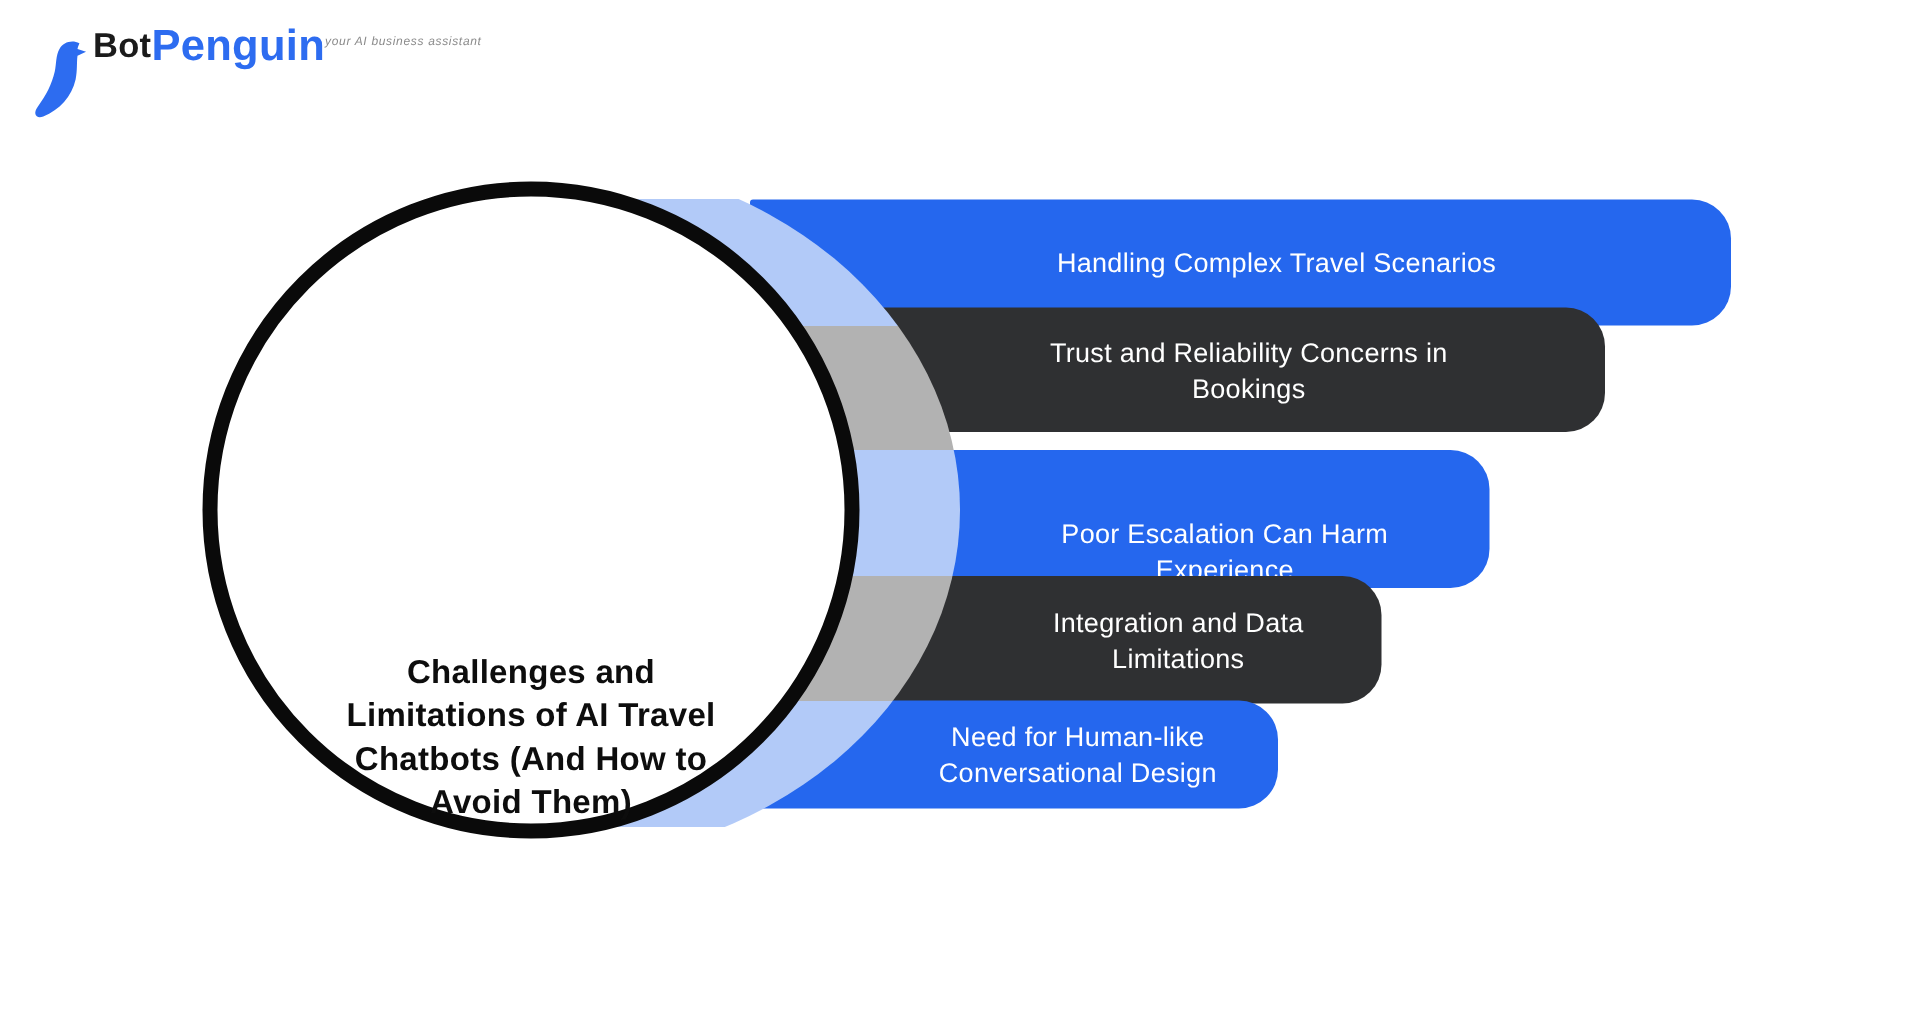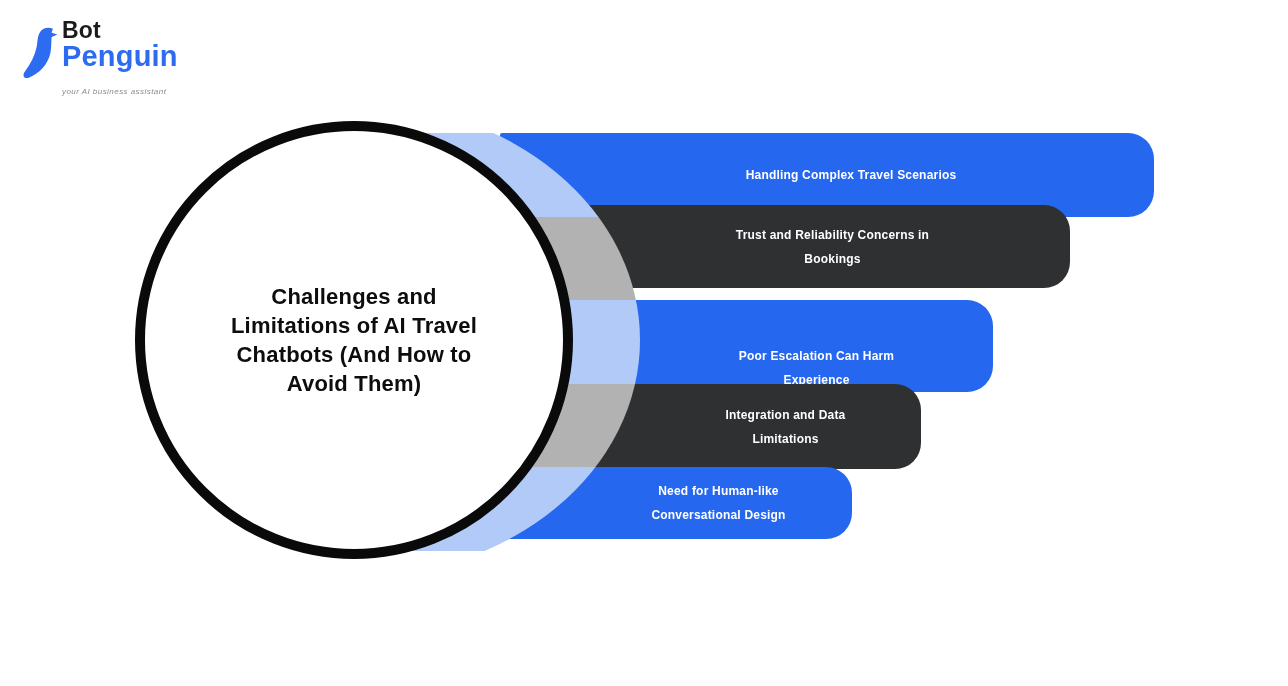--- a/index.html
+++ b/index.html
@@ -16,50 +16,50 @@
 
   
   .logo {
     position: absolute;
     left: 20px;
     top: 18px;
     display: flex;
     align-items: flex-start;
   }
   .logo-icon-wrap { width: 38px; height: 64px; margin-top: 8px; }
-  .logo-text { margin-left: 4px; display: flex; flex-direction: column; }
+  .logo-text { margin-left: 4px; display: flex; flex-direction: row; }
   .brand-top {
     font-size: 23px; font-weight: 700; color: #1b1b1b;
     line-height: 25px; letter-spacing: 0.2px;
   }
   .brand-bottom {
     font-size: 29px; font-weight: 700; color: var(--logo-blue);
     line-height: 27px; letter-spacing: 0.2px;
   }
   .tagline {
-    margin-top: 17px;
+    margin-top: 5px;
     font-size: 8px; font-style: italic; color: #8b8b8b;
     letter-spacing: 0.45px;
   }
 
   
   .bar {
     position: absolute;
     left: 500px;
     border-radius: 2px 26px 26px 2px;
     display: flex;
     align-items: center;
     justify-content: center;
   }
   .bar.blue { background: var(--blue); }
   .bar.dark { background: var(--dark); }
   .bar-label {
     color: #ffffff;
-    font-size: 12px;
-    font-weight: 700;
+    font-size: 18px;
+    font-weight: 400;
     line-height: 24px;
     text-align: center;
     white-space: pre-line;
     letter-spacing: 0.2px;
   }
   .bar1 { top: 133px; height: 84px; width: 654px; padding-left: 48px; }
   .bar2 { top: 205px; height: 83px; width: 570px; padding-left: 95px; }
   .bar3 { top: 300px; height: 92px; width: 493px; padding-left: 140px; align-items: flex-end; }
   .bar4 { top: 384px; height: 85px; width: 421px; padding-left: 150px; }
   .bar5 { top: 467px; height: 72px; width: 352px; padding-left: 85px; }
@@ -96,21 +96,21 @@
   .center-circle {
     position: absolute;
     left: 135px;
     top: 121px;
     width: 438px;
     height: 438px;
     background: #ffffff;
     border: 10px solid #0a0a0a;
     border-radius: 50%;
     display: flex;
-    align-items: center;
+    align-items: flex-end;
     justify-content: center;
   }
   .center-title {
     font-size: 22px;
     font-weight: 700;
     line-height: 29px;
     color: #0d0d0d;
     text-align: center;
     white-space: pre-line;
     letter-spacing: 0.2px;

